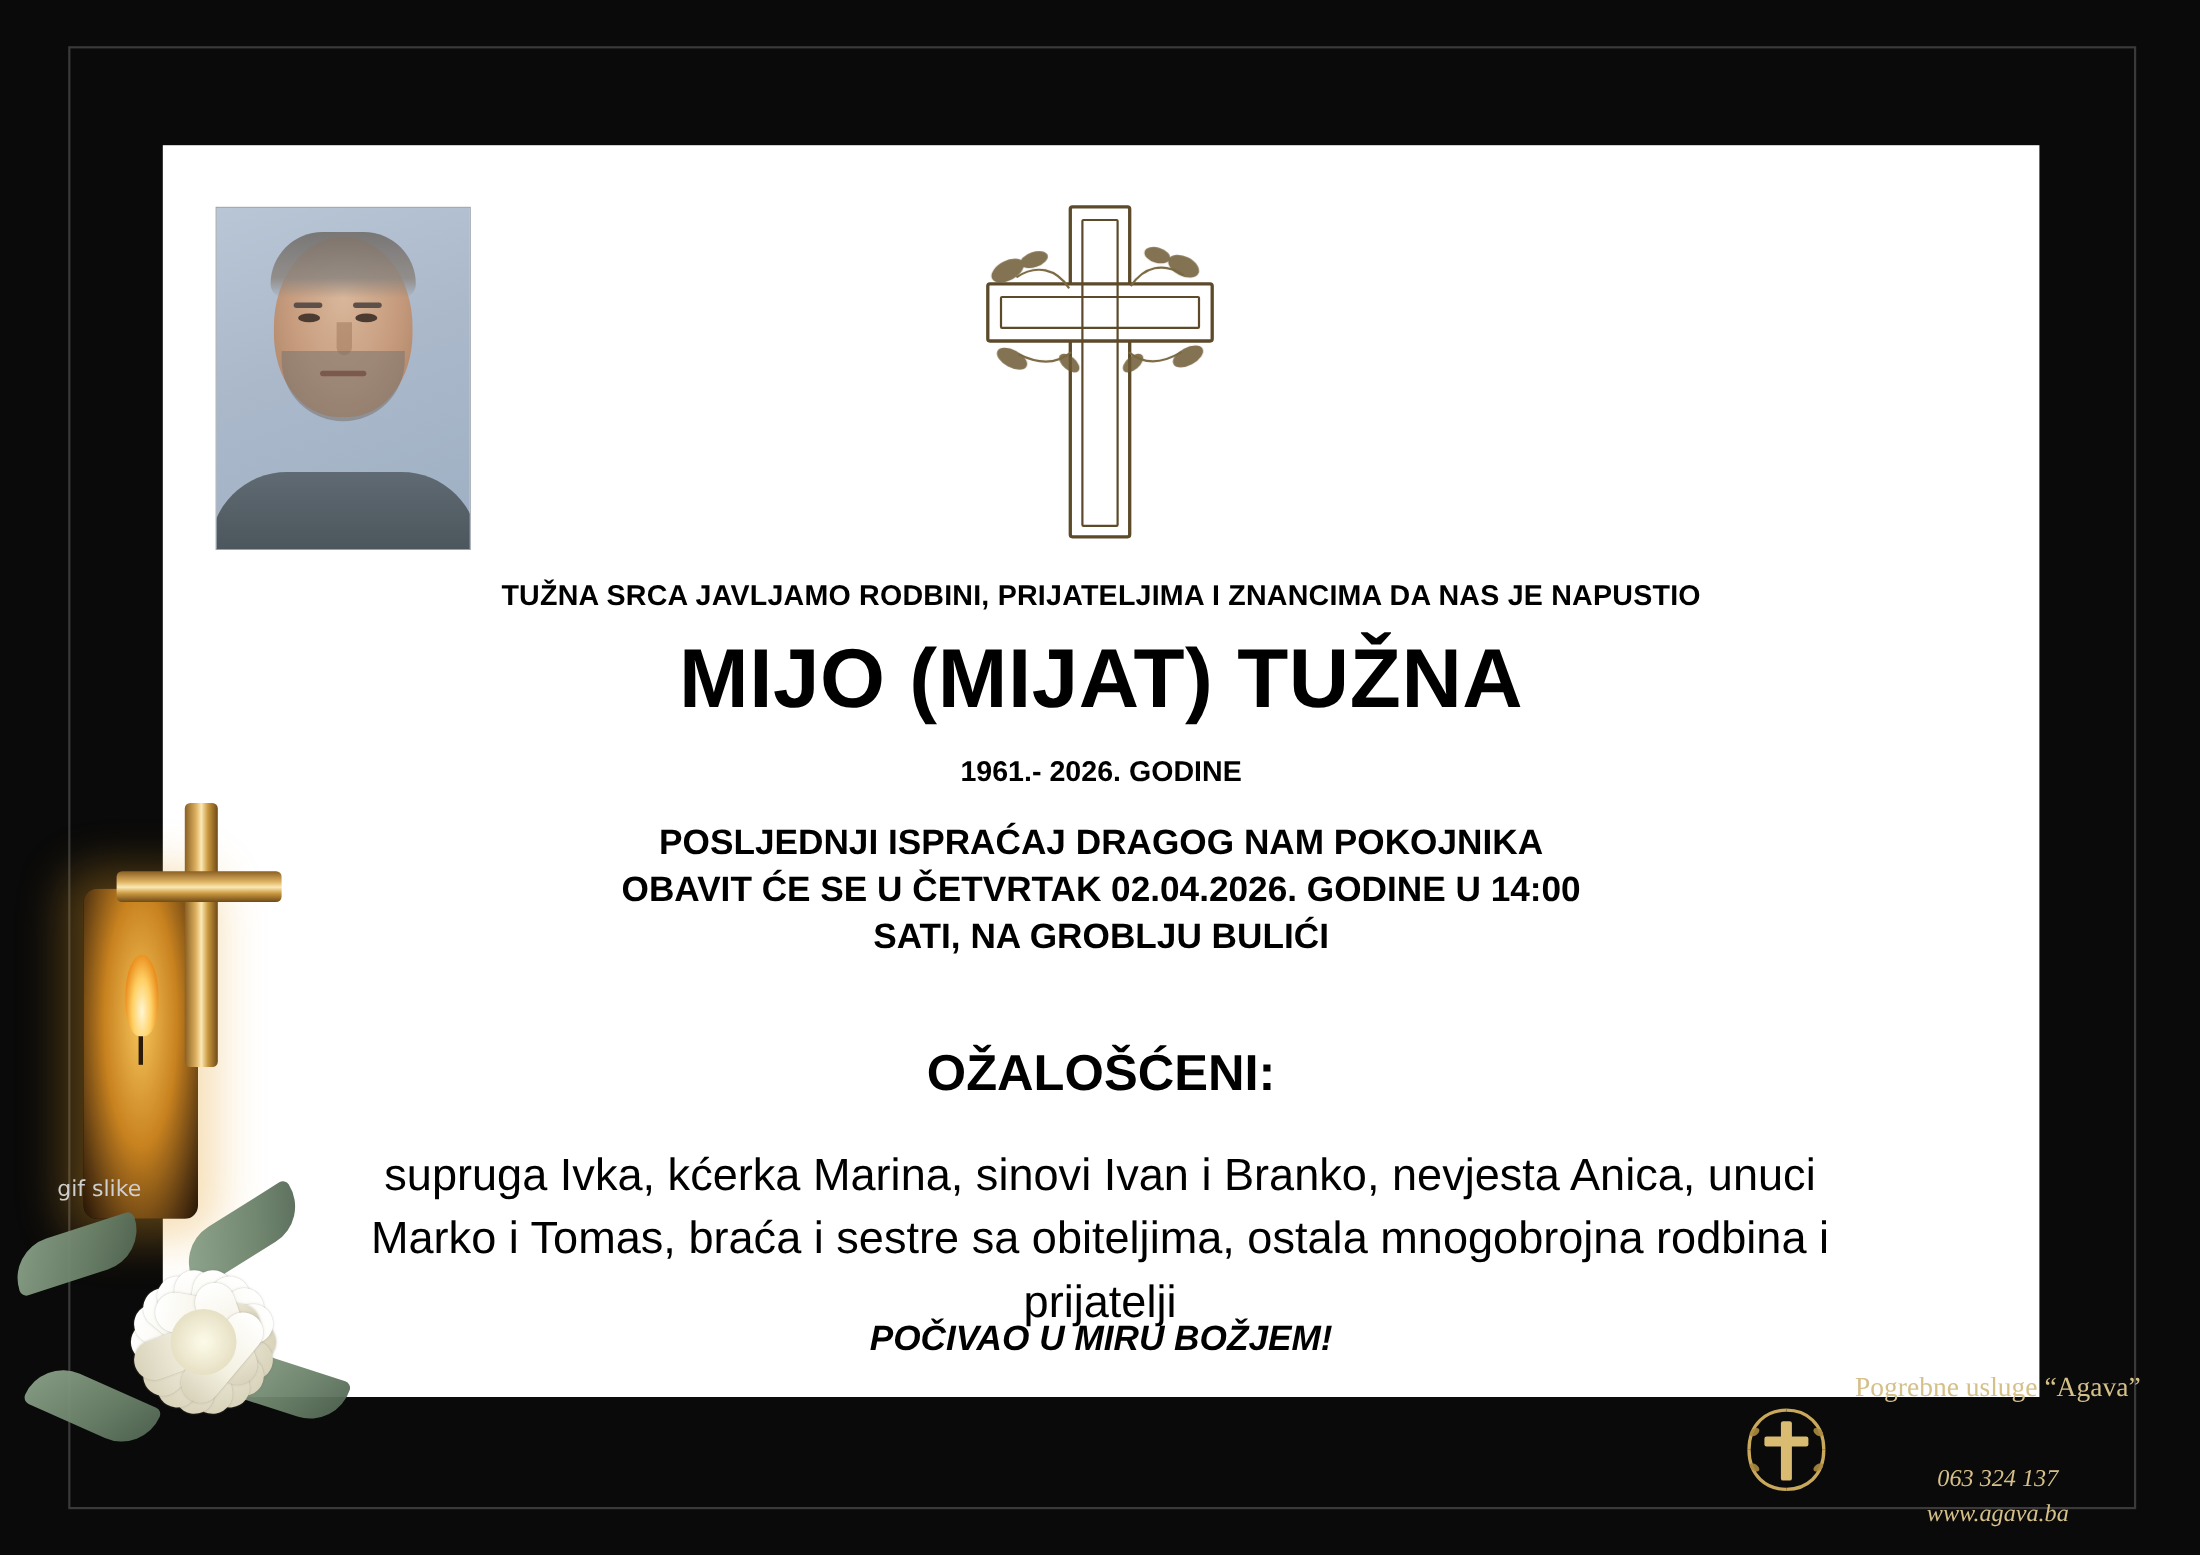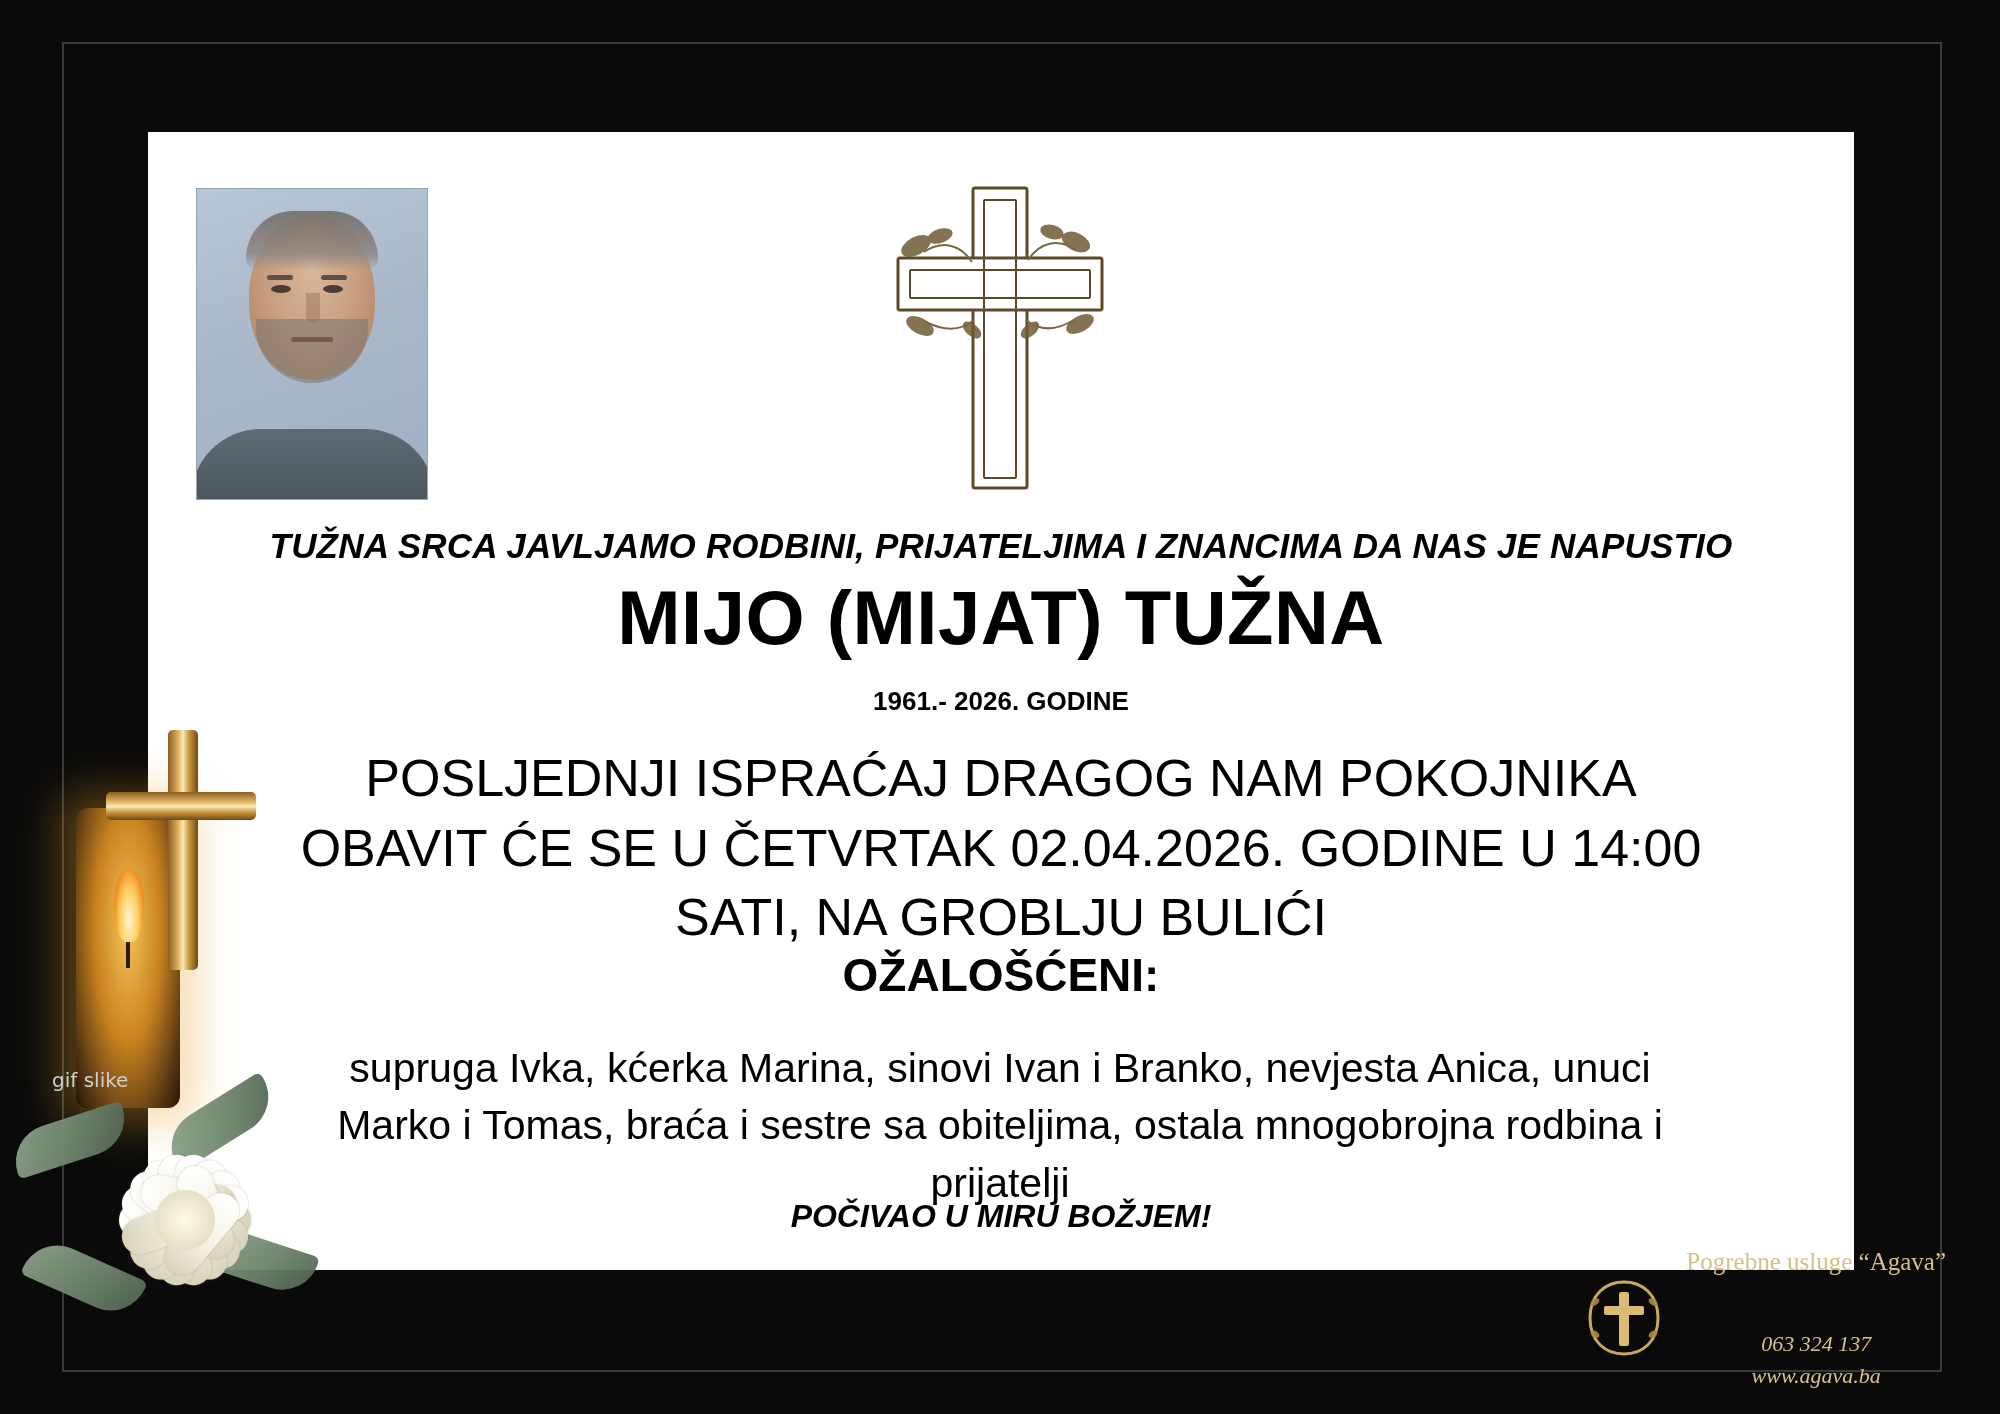--- a/index.html
+++ b/index.html
@@ -149,40 +149,39 @@
   
   .txt-block {
     position: absolute;
     left: 180px;
     width: 1642px;
     text-align: center;
     color: #000;
   }
   .lead {
     top: 526px;
-    font-size: 35px;
+    font-size: 26px;
     font-weight: bold;
     letter-spacing: .2px;
-    font-style: italic;
   }
   .name {
     top: 574px;
     font-size: 76px;
     font-weight: bold;
     letter-spacing: .5px;
   }
   .years {
     top: 686px;
     font-size: 26px;
     font-weight: bold;
   }
   .details {
     top: 744px;
-    font-size: 52px;
-    font-weight: normal;
+    font-size: 32px;
+    font-weight: bold;
     line-height: 1.34;
   }
   .mourners-title {
     top: 948px;
     font-size: 46px;
     font-weight: bold;
   }
   .mourners {
     top: 1040px;
     left: 300px;

